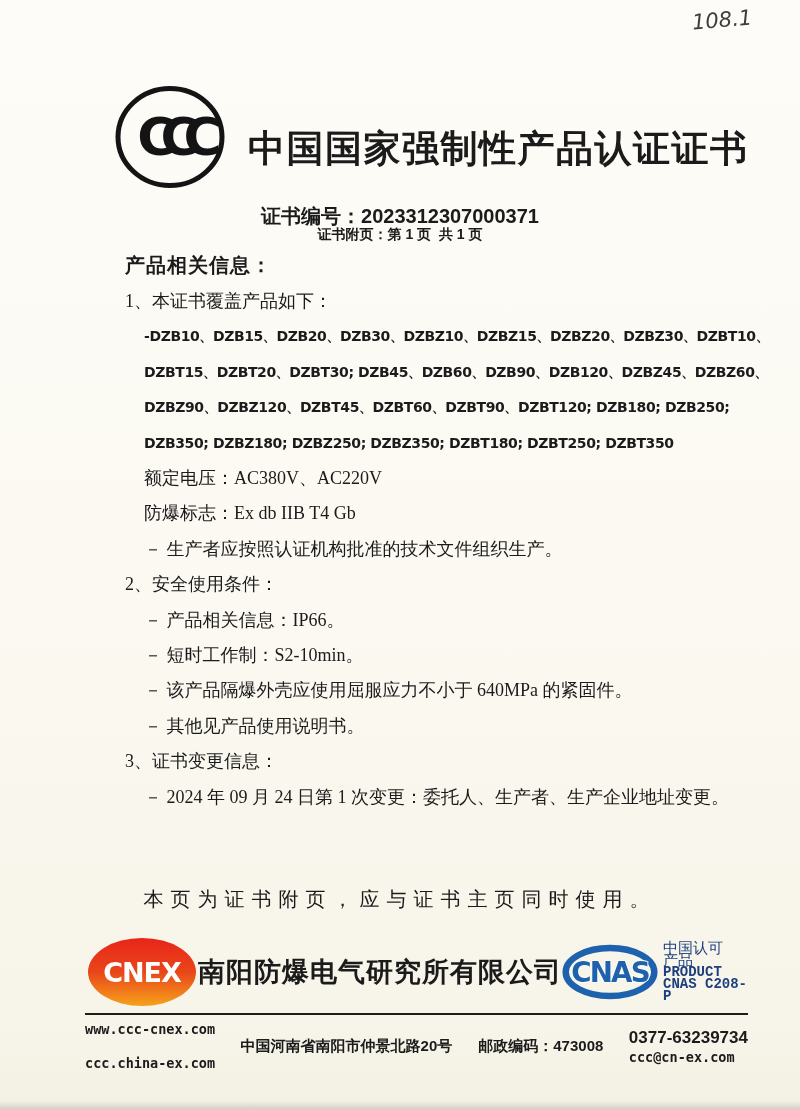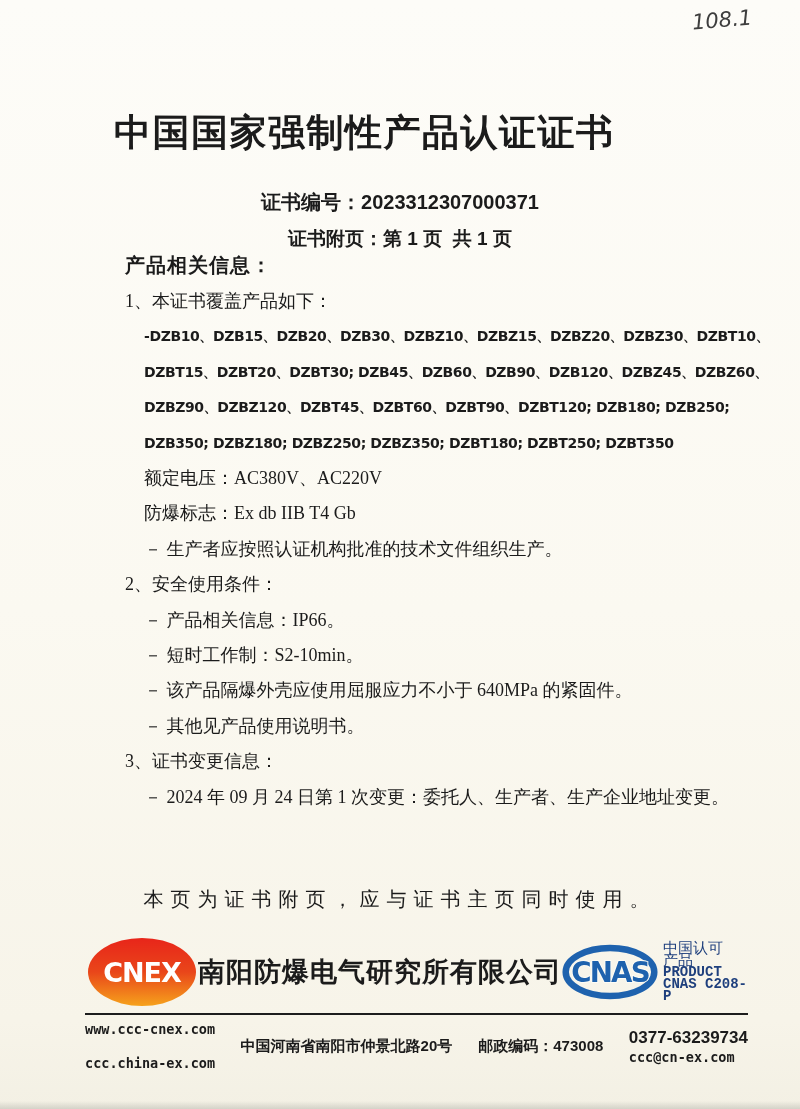--- a/index.html
+++ b/index.html
@@ -31,22 +31,22 @@
   .ccc-logo svg { width: 112px; height: 106px; display: block; }
   .title {
     font-size: 37px; font-weight: 600; letter-spacing: 1.5px;
     font-family: "Liberation Serif", serif; white-space: nowrap; margin-top: 24px;
   }
 
   .cert-line, .page-line {
     position: absolute; width: 100%; text-align: center;
     font-family: "Liberation Sans", sans-serif; font-weight: 700;
   }
-  .cert-line { top: 189px; font-size: 20px; }
-  .page-line { top: 226px; font-size: 19px; }
+  .cert-line { top: 203px; font-size: 20px; }
+  .page-line { top: 226px; font-size: 14px; }
   .cert-line span, .page-line span { white-space: pre; }
 
   .content { position: absolute; top: 252px; left: 125px; right: 70px; }
   .heading {
     font-family: "Liberation Sans", sans-serif;
     font-size: 20px; font-weight: 700; margin-bottom: 5px; letter-spacing: 1px;
   }
   .line { font-size: 18px; line-height: 35.4px; white-space: nowrap; }
   .indent-1 { padding-left: 19px; }
   .models {
@@ -103,20 +103,26 @@
   }
 </style>
 </head>
 <body>
 
 <div class="page">
 
   <div class="handwritten">108.1</div>
 
   <div class="header">
+    <div class="ccc-logo">
+      <svg viewBox="0 0 112 106" xmlns="http://www.w3.org/2000/svg">
+        <ellipse cx="56" cy="53" rx="52" ry="48.5" fill="none" stroke="#141414" stroke-width="5"></ellipse>
+        <text x="58" y="71" text-anchor="middle" font-family="DejaVu Sans, sans-serif" font-size="52" font-weight="bold" letter-spacing="-15" fill="#141414">CCC</text>
+      </svg>
+    </div>
     <h1 class="title">中国国家强制性产品认证证书</h1>
   </div>
 
   <div class="cert-line"><span>证书编号：</span><span>2023312307000371</span></div>
 
   <div class="page-line"><span>证书附页：</span><span>第 1 页  共 1 页</span></div>
 
   <div class="content">
     <div class="heading">产品相关信息：</div>
     <div class="line indent-0">1、本证书覆盖产品如下：</div>

